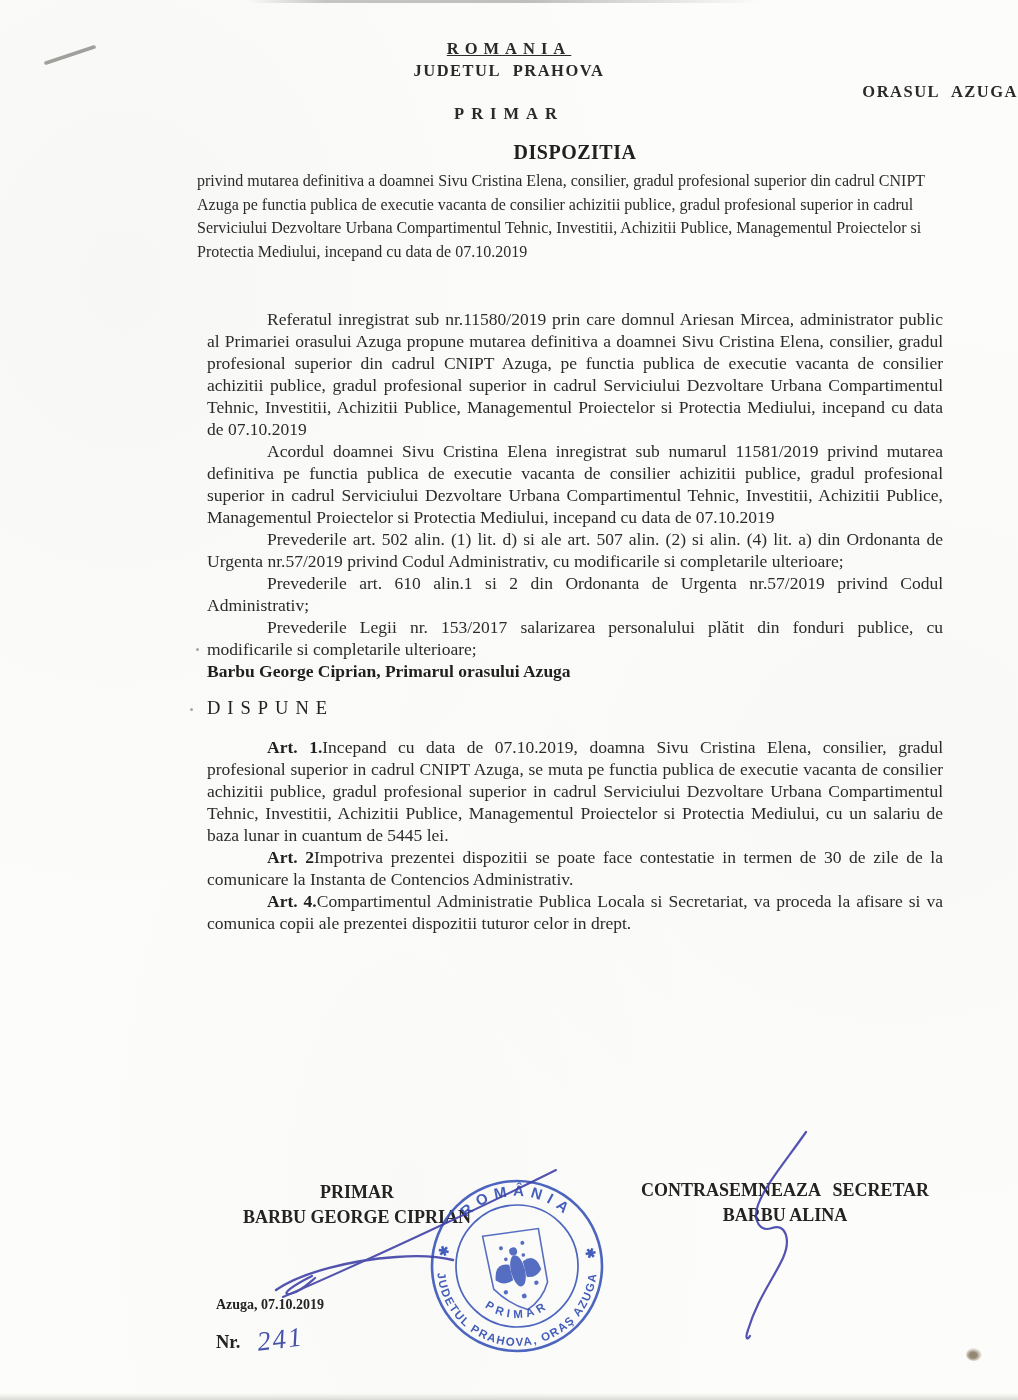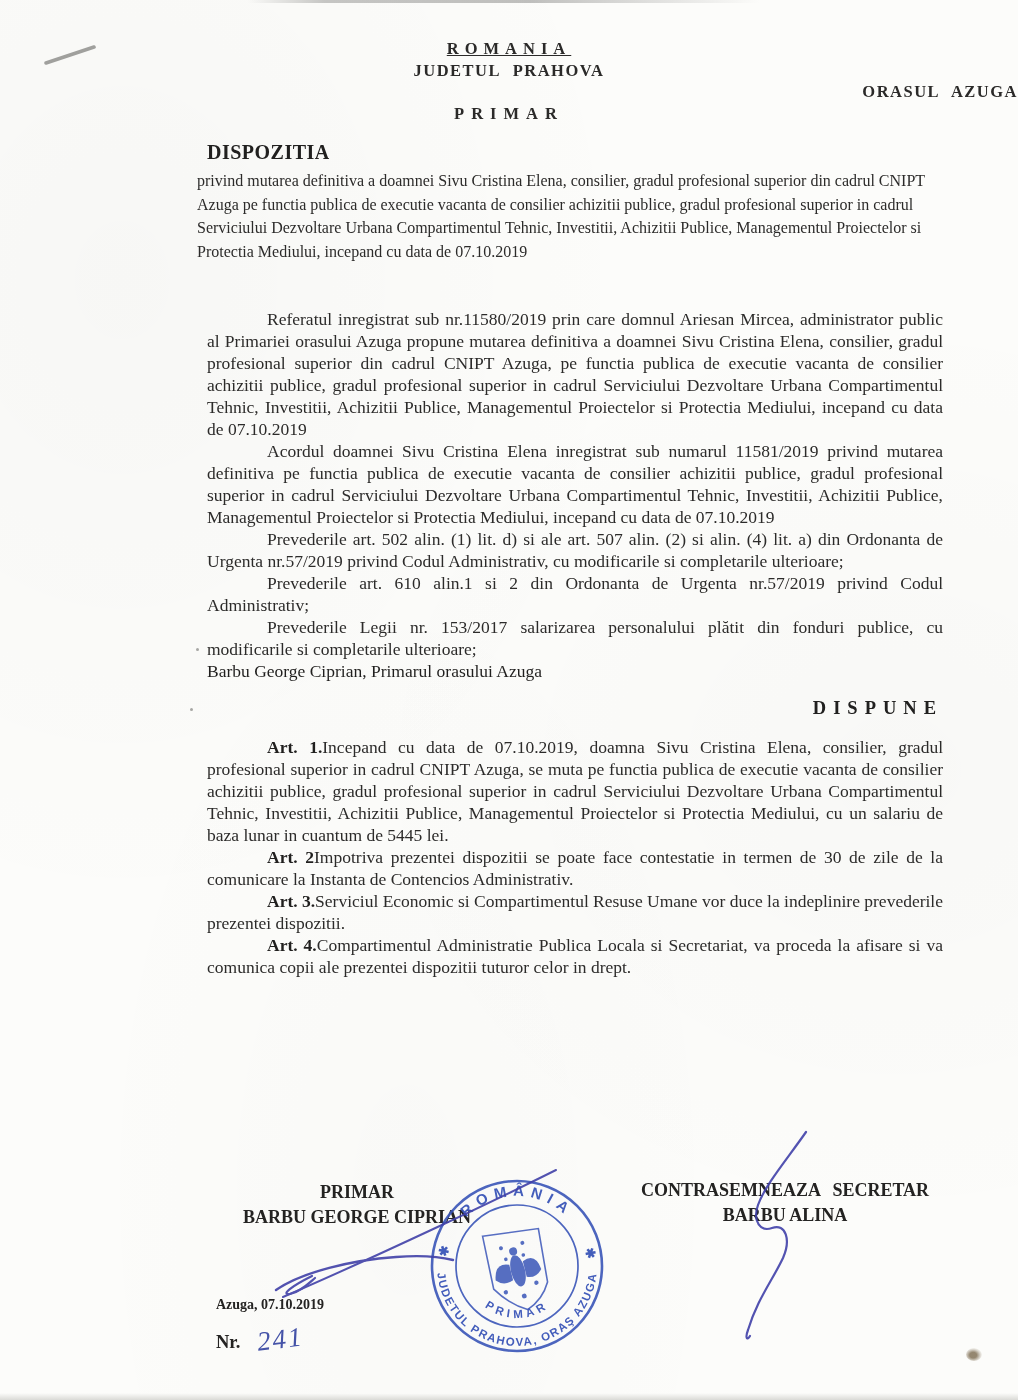--- a/index.html
+++ b/index.html
@@ -23,31 +23,31 @@
   .dot{position:absolute;width:3px;height:3px;border-radius:50%;background:#6f6f6d;opacity:.6;}
 
   
   .header{position:absolute;top:38px;left:0;width:1018px;text-align:center;
     font-weight:bold;font-size:16.5px;line-height:21.5px;color:#2b2a29;}
   .header .h1{letter-spacing:6px;text-decoration:underline;}
   .header .h2{letter-spacing:1.5px;word-spacing:7px;}
   .header .h3{letter-spacing:1.5px;word-spacing:7px;text-align:right;}
   .header .h4{letter-spacing:7px;}
 
-  .title{position:absolute;top:141px;left:207px;width:736px;text-align:left;
+  .title{position:absolute;top:141px;left:207px;width:736px;text-align:center;
     font-weight:bold;font-size:20px;letter-spacing:.5px;color:#21201f;}
   .subtitle{position:absolute;top:169px;left:197px;width:748px;
     font-size:16px;line-height:23.5px;color:#2c2b2a;}
 
   
   .content{position:absolute;top:308px;left:207px;width:736px;
     font-size:17.5px;line-height:22px;text-align:justify;color:#2c2b2a;}
   .content p{margin:0;text-indent:60px;}
-  .content p.bold-line{text-indent:0;font-weight:normal;text-align:left;color:#201f1e;}
-  .content p.dispune{text-align:right;text-indent:0;font-weight:bold;
+  .content p.bold-line{text-indent:0;font-weight:bold;text-align:left;color:#201f1e;}
+  .content p.dispune{text-align:left;text-indent:0;font-weight:normal;
     letter-spacing:7px;font-size:18.5px;margin:15px 0 17px 0;color:#21201f;}
   .art-label{font-weight:bold;color:#201f1e;}
 
   
   .sig-left{position:absolute;top:1180px;left:222px;width:270px;text-align:center;
     font-weight:bold;font-size:18px;line-height:25px;color:#242322;}
   .sig-right{position:absolute;top:1178px;left:615px;width:340px;text-align:center;
     font-weight:bold;font-size:18px;line-height:25px;color:#242322;}
   .sig-right .role{word-spacing:8px;}
 
@@ -83,21 +83,20 @@
   <div class="content">
     <p>Referatul inregistrat sub nr.11580/2019 prin care domnul Ariesan Mircea, administrator public al Primariei orasului Azuga propune mutarea definitiva a doamnei Sivu Cristina Elena, consilier, gradul profesional superior din cadrul CNIPT Azuga, pe functia publica de executie vacanta de consilier achizitii publice, gradul profesional superior in cadrul Serviciului Dezvoltare Urbana Compartimentul Tehnic, Investitii, Achizitii Publice, Managementul Proiectelor si Protectia Mediului, incepand cu data de 07.10.2019</p>
     <p>Acordul doamnei Sivu Cristina Elena inregistrat sub numarul 11581/2019 privind mutarea definitiva pe functia publica de executie vacanta de consilier achizitii publice, gradul profesional superior in cadrul Serviciului Dezvoltare Urbana Compartimentul Tehnic, Investitii, Achizitii Publice, Managementul Proiectelor si Protectia Mediului, incepand cu data de 07.10.2019</p>
     <p>Prevederile art. 502 alin. (1) lit. d) si ale art. 507 alin. (2) si alin. (4) lit. a) din Ordonanta de Urgenta nr.57/2019 privind Codul Administrativ, cu modificarile si completarile ulterioare;</p>
     <p>Prevederile art. 610 alin.1 si 2 din Ordonanta de Urgenta nr.57/2019 privind Codul Administrativ;</p>
     <p>Prevederile Legii nr. 153/2017 salarizarea personalului plătit din fonduri publice, cu modificarile si completarile ulterioare;</p>
     <p class="bold-line">Barbu George Ciprian, Primarul orasului Azuga</p>
     <p class="dispune">DISPUNE</p>
     <p><span class="art-label">Art. 1.</span><span>Incepand cu data de 07.10.2019, doamna Sivu Cristina Elena, consilier, gradul profesional superior in cadrul CNIPT Azuga, se muta pe functia publica de executie vacanta de consilier achizitii publice, gradul profesional superior in cadrul Serviciului Dezvoltare Urbana Compartimentul Tehnic, Investitii, Achizitii Publice, Managementul Proiectelor si Protectia Mediului, cu un salariu de baza lunar in cuantum de 5445 lei.</span></p>
     <p><span class="art-label">Art. 2</span><span>Impotriva prezentei dispozitii se poate face contestatie in termen de 30 de zile de la comunicare la Instanta de Contencios Administrativ.</span></p>
-    <p><span class="art-label">Art. 3.</span><span>Serviciul Economic si Compartimentul Resuse Umane vor duce la indeplinire prevederile prezentei dispozitii.</span></p>
     <p><span class="art-label">Art. 4.</span><span>Compartimentul Administratie Publica Locala si Secretariat, va proceda la afisare si va comunica copii ale prezentei dispozitii tuturor celor in drept.</span></p>
   </div>
 
   <div class="sig-left">
     <div class="role">PRIMAR</div>
     <div class="name">BARBU GEORGE CIPRIAN</div>
   </div>
   <div class="sig-right">
     <div class="role">CONTRASEMNEAZA SECRETAR</div>
     <div class="name">BARBU ALINA</div>

